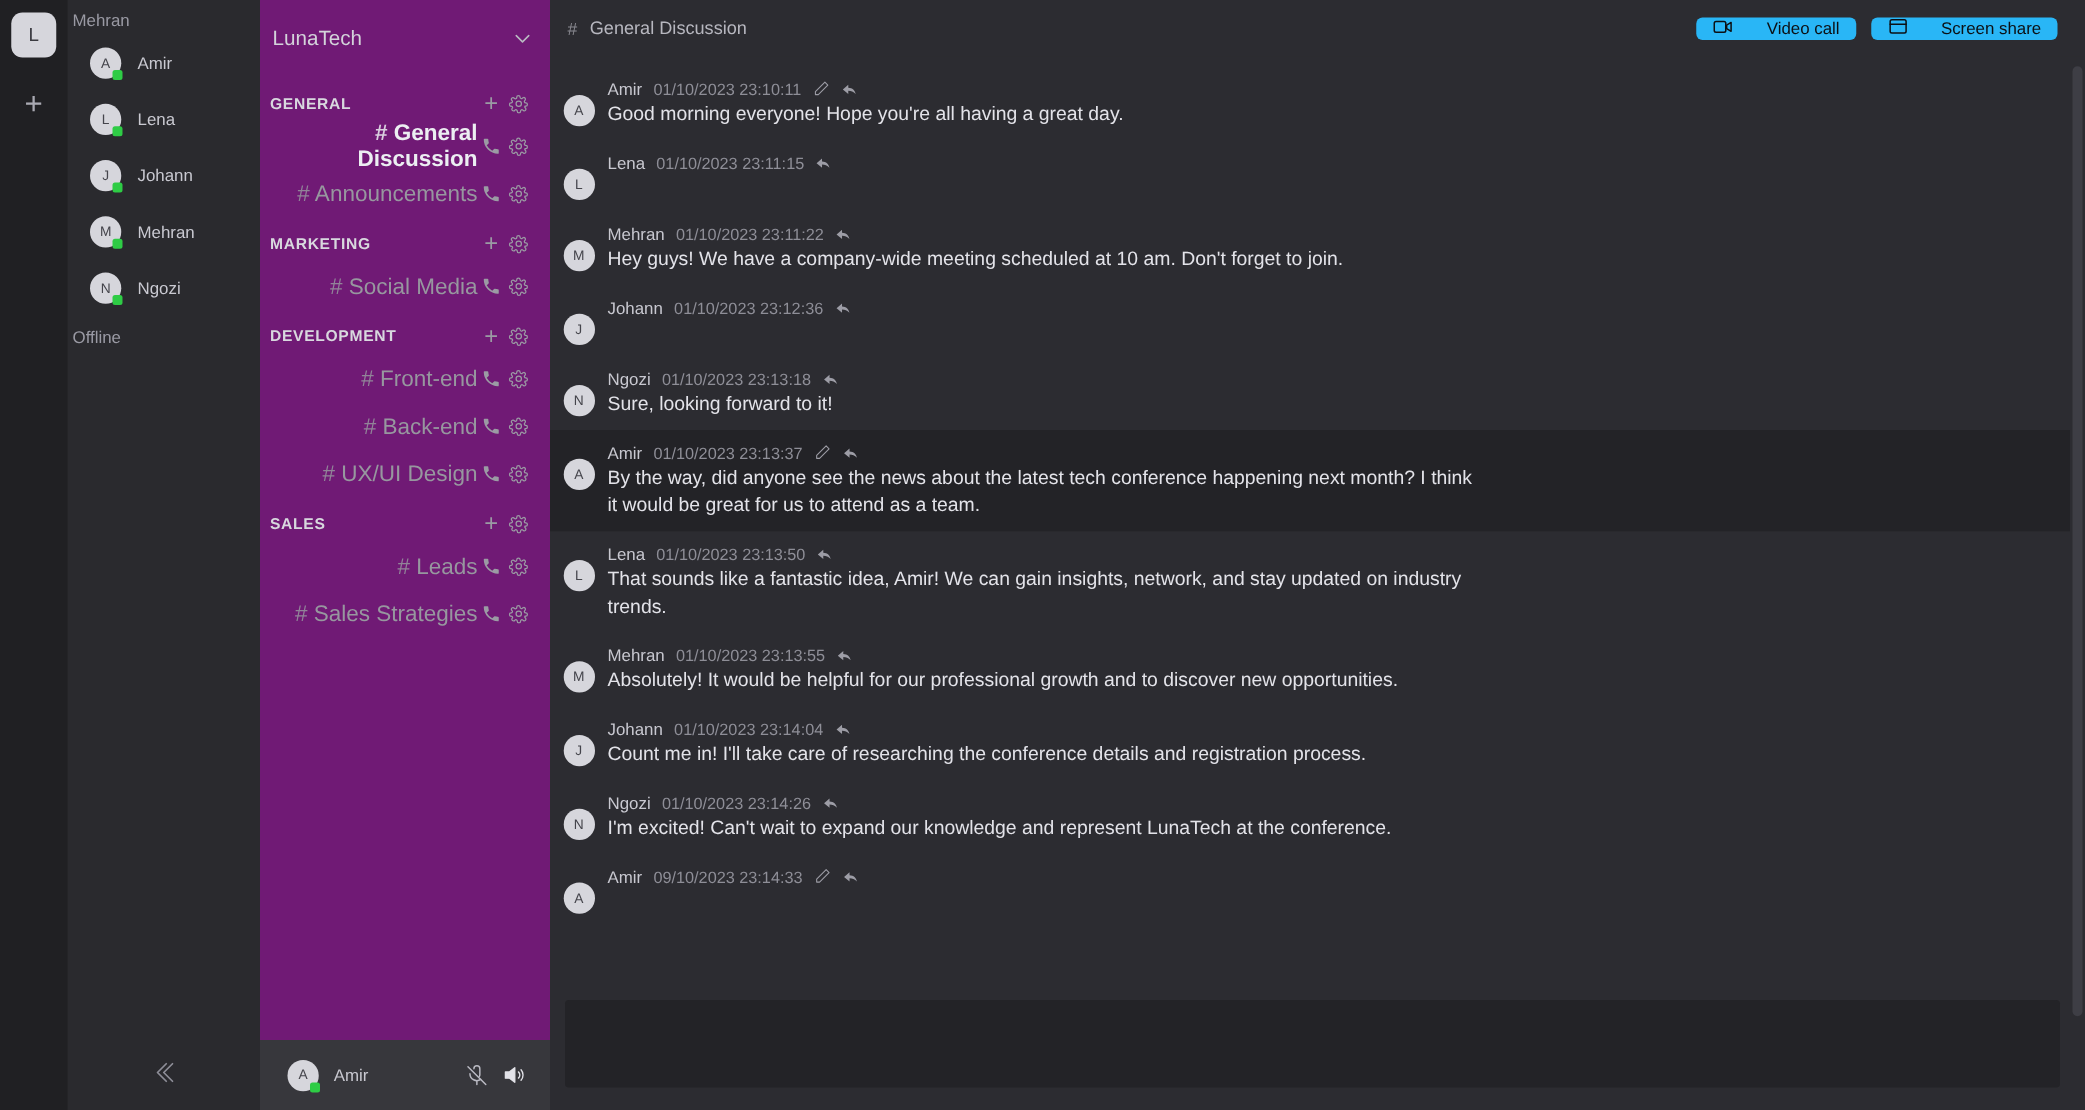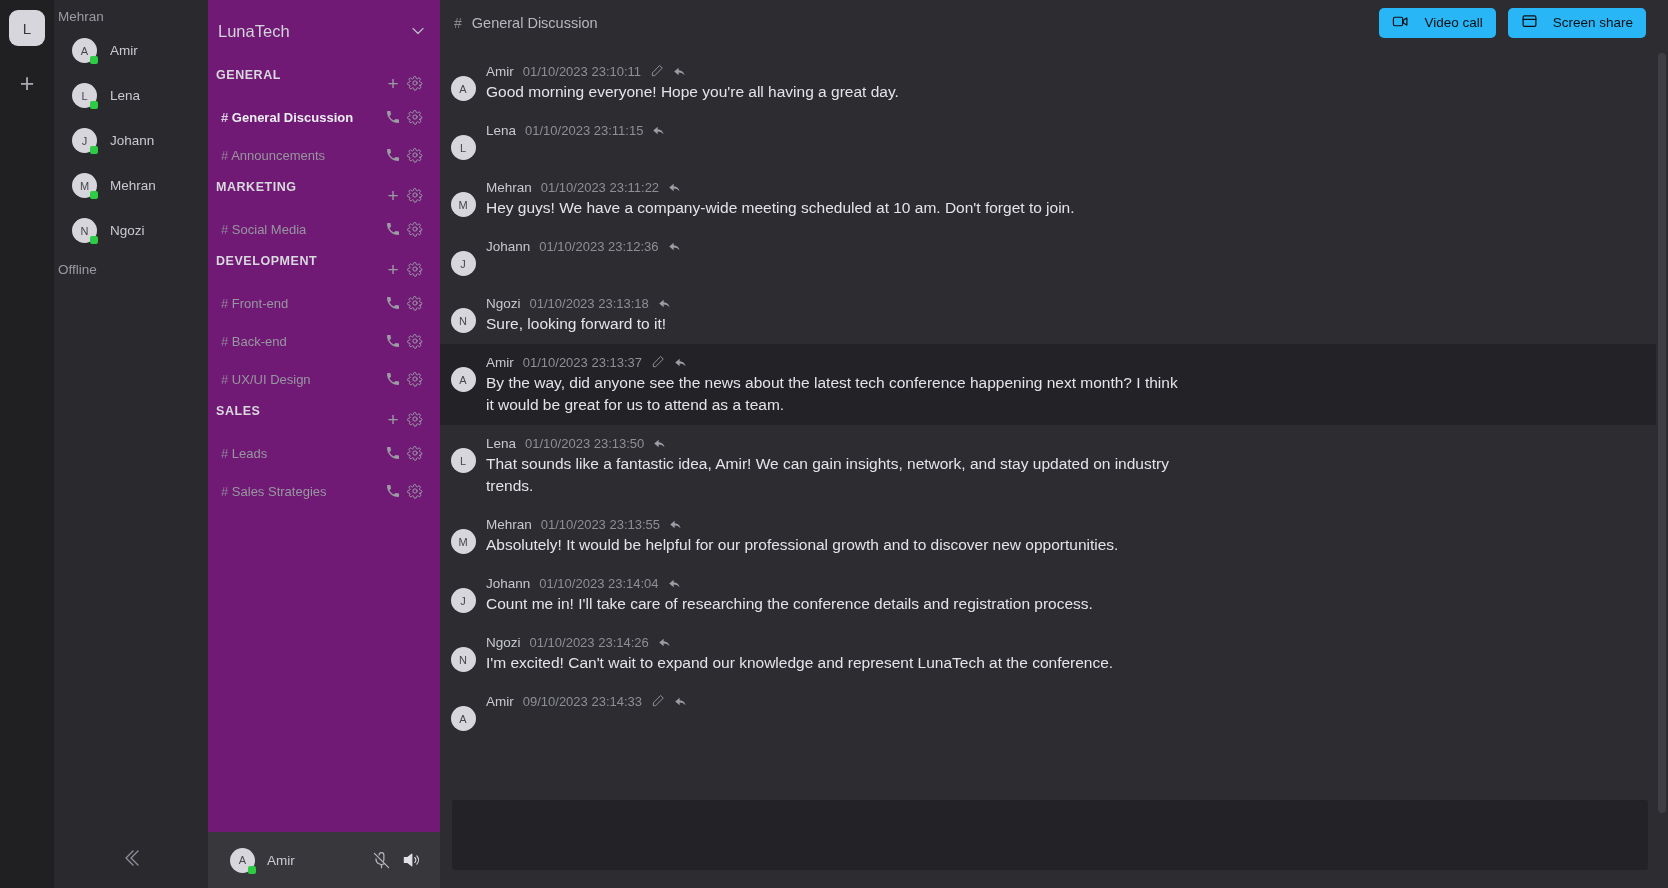--- a/index.html
+++ b/index.html
@@ -71,60 +71,60 @@
     display: flex; flex-direction: column; position: relative;
   }
   .server-head {
     height: 62px; display: flex; align-items: center;
     padding: 0 12px 0 10px; cursor: pointer;
   }
   .server-name { color: #d3d3da; font-size: 16.5px; flex: 1; }
   .chev { color: #b9b9c2; display: flex; align-items: center; }
 
   .cat-row {
-    display: flex; 
+    display: flex; align-items: center;
     height: 30px; padding: 0 14px 0 8px; margin-top: 6px;
   }
   .cat-label {
     flex: 1; color: #d8d8de; font-size: 12.5px;
     font-weight: bold; letter-spacing: .55px;
   }
   .ico { color: #9b9ba4; display: flex; align-items: center; justify-content: center; cursor: pointer; }
   .ico.plus { font-size: 19px; font-weight: 300; width: 22px; line-height: 1; }
   .ico.gear { width: 22px; }
   .ico.phone { width: 22px; }
 
   .ch-row {
     display: flex; align-items: center;
     height: 38px; padding: 0 14px 0 8px; cursor: pointer;
   }
-  .ch-name { flex: 1; color: #97979f; font-size: 13px; padding-left: 5px; }
+  .ch-name { flex: 1; color: #97979f; font-size: 18px; padding-left: 5px; text-align: right; }
   .ch-row.active .ch-name { color: #eceef2; font-weight: bold; }
   .ch-hash { opacity: .85; }
 
   .user-bar {
     position: absolute; bottom: 0; left: 0; right: 0; height: 56px;
     background: #37373c;
     display: flex; align-items: center; padding: 0 14px 0 22px;
   }
   .user-bar .uname { color: #c9c9d1; font-size: 13.5px; margin-left: 12px; flex: 1; }
 
   
   .main { flex: 1; display: flex; flex-direction: column; background: #2c2c31; min-width: 0; position: relative; }
   .main-head {
     height: 45px; flex: 0 0 45px; background: #2c2c31;
     display: flex; align-items: center; padding: 0 22px 0 14px;
   }
   .head-hash { color: #88888f; font-size: 14px; }
   .head-title { color: #b7b7bf; font-size: 14.5px; margin-left: 10px; flex: 1; }
   .btn {
-    display: flex; align-items: center; gap: 15px;
+    display: flex; align-items: center; gap: 26px;
     background: #29b6f6; color: #0c1014;
     border: none; border-radius: 5px;
-    height: 30px; padding: 0 13px;
+    height: 18px; padding: 0 13px;
     font-family: "Liberation Sans", sans-serif;
     font-size: 13.5px; cursor: pointer; margin-left: 12px;
   }
 
   .msgs {
     flex: 1; overflow: hidden; position: relative;
     padding-top: 8px; background: #2c2c31;
   }
   .msg { padding: 9px 24px 9px 0; display: flex; }
   .msg.sel { background: #232327; }

